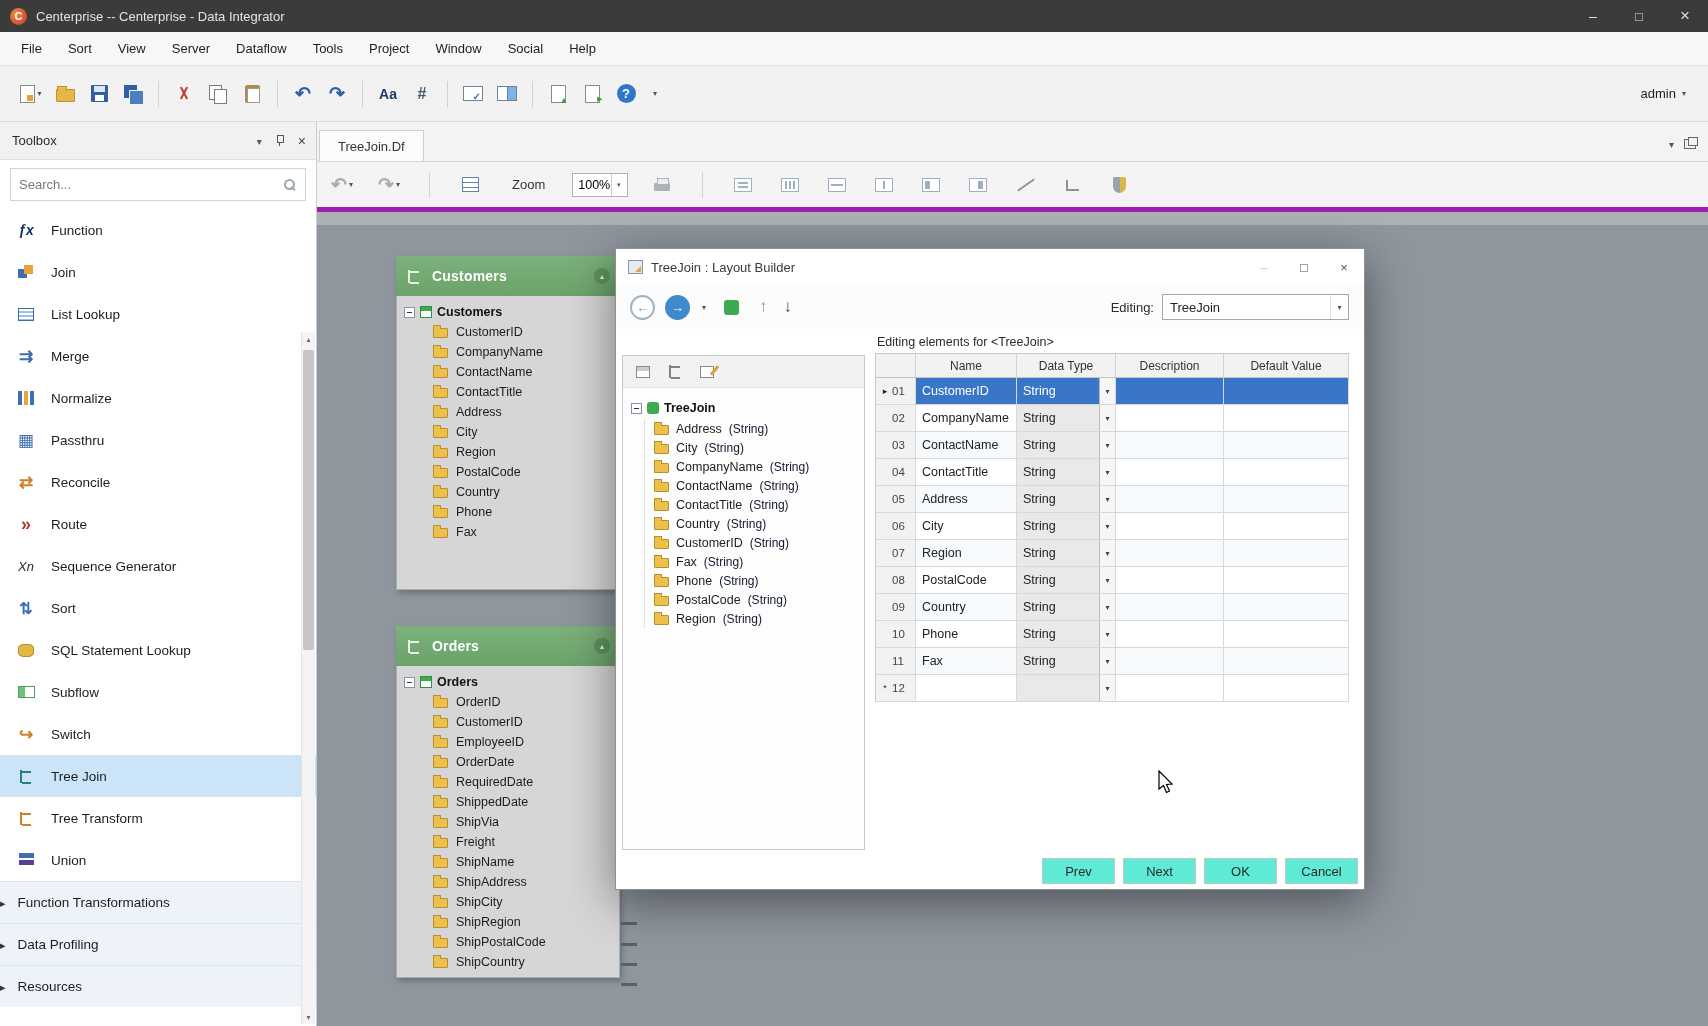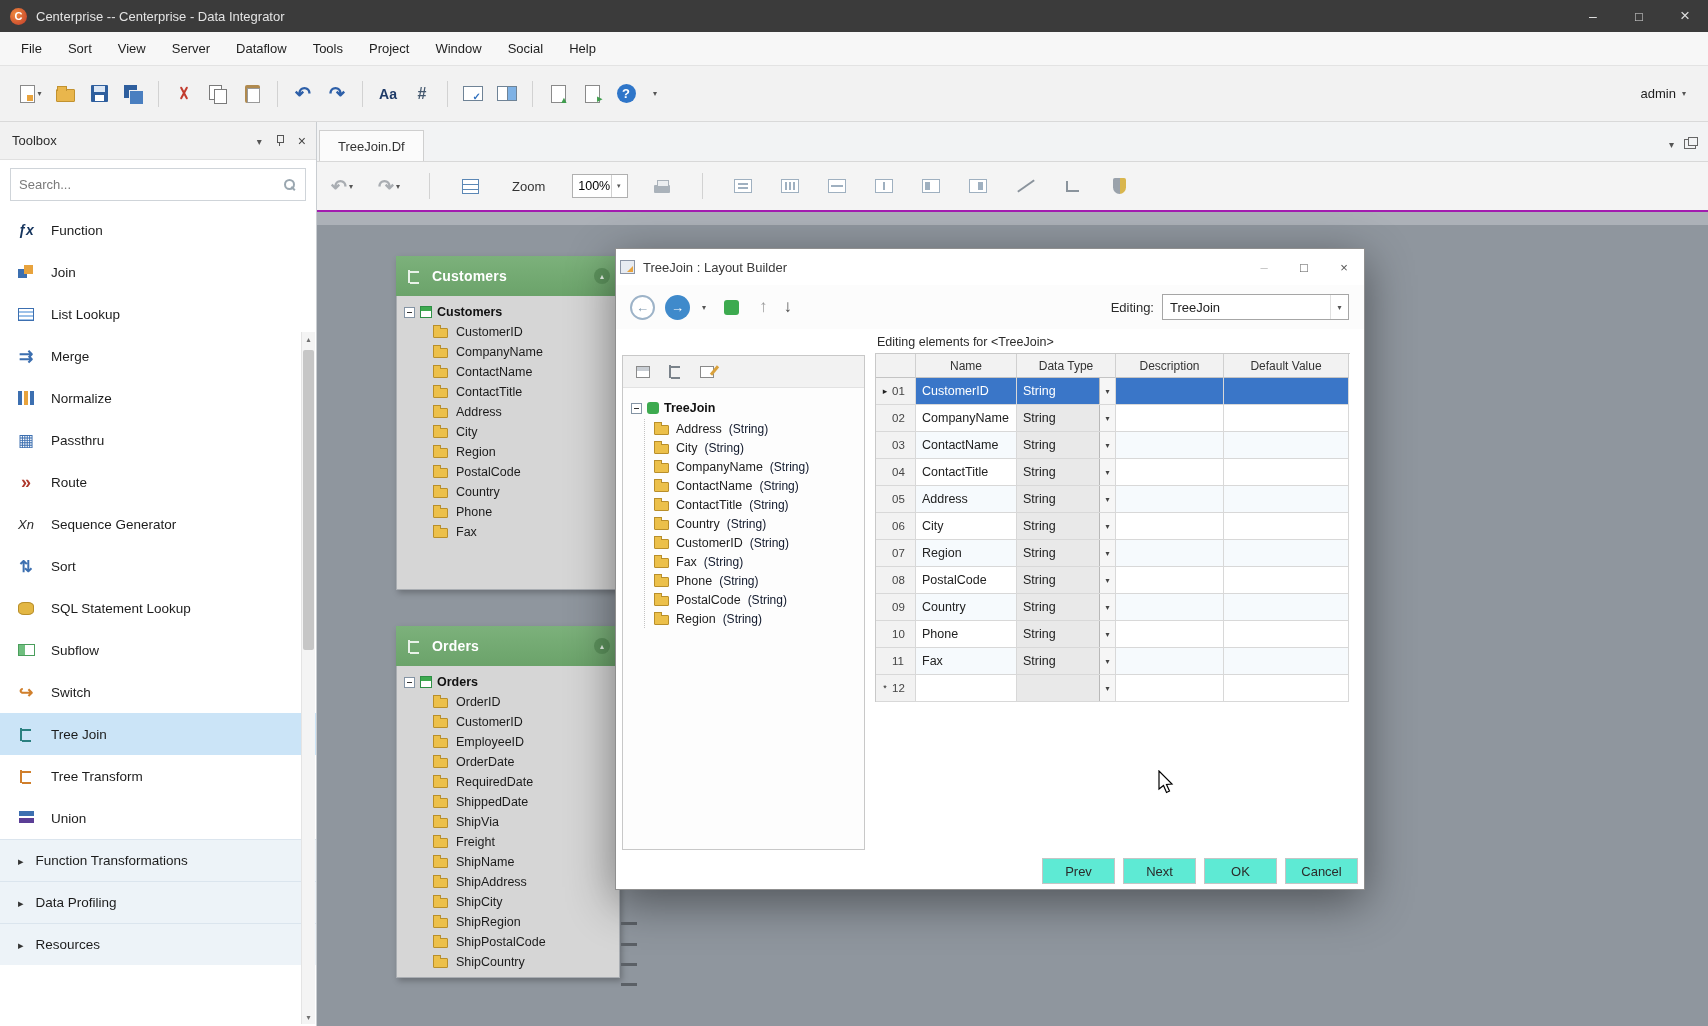--- a/index.html
+++ b/index.html
@@ -75,21 +75,21 @@
 .x-icon::before{content:"×";font-size:14px;color:#444}
 #toolbox-search{margin:8px 10px;height:33px;border:1px solid #cfd4d9;background:#fff;display:flex;align-items:center;padding:0 8px}
 #toolbox-search input{flex:1;border:none;outline:none;font-size:13px;color:#333;font-family:"Liberation Sans",sans-serif;background:transparent}
 #toolbox-search input::placeholder{color:#7a7a7a}
 .search-icon{width:14px;height:14px;position:relative}
 .search-icon::before{content:"";position:absolute;left:1px;top:1px;width:7px;height:7px;border:2px solid #9aa7b0;border-radius:50%}
 .search-icon::after{content:"";position:absolute;left:9px;top:8px;width:5px;height:2px;background:#9aa7b0;transform:rotate(45deg);transform-origin:0 0}
 .tb-item{height:42px;display:flex;align-items:center;padding-left:14px;gap:13px;font-size:13.5px;color:#1c1c1c}
 .tb-item.selected{background:#cbe4f7}
 .tb-ic{width:24px;height:22px;display:flex;align-items:center;justify-content:center;flex:0 0 auto}
-.tb-section{height:42px;display:flex;align-items:center;gap:12px;padding-left:18px;background:#edf3f8;border-top:1px solid #dbe5ee;font-size:13.5px;color:#1c1c1c}
+.tb-section{height:42px;display:flex;align-items:center;gap:12px;background:#edf3f8;border-top:1px solid #dbe5ee;font-size:13.5px;color:#1c1c1c}
 .tb-section:last-child{border-bottom:1px solid #dbe5ee}
 .sec-arrow::before{content:"▸";font-size:11px;color:#333}
 
 .i1::before{content:"ƒx";font-style:italic;font-weight:bold;color:#16355e;font-size:14px}
 .i2{width:16px;height:16px;position:relative}
 .i2::before{content:"";position:absolute;left:0;top:5px;width:9px;height:9px;background:#3c6fb0}
 .i2::after{content:"";position:absolute;left:6px;top:1px;width:9px;height:9px;background:#e8a33d}
 .i3{width:16px;height:13px;border:1px solid #3c6fb0;background:repeating-linear-gradient(#fff 0 2px,#9cc1e8 2px 4px)}
 .i4::before{content:"⇉";color:#3c6fb0;font-size:17px;font-weight:bold}
 .i5{width:16px;height:14px;background:linear-gradient(90deg,#3c6fb0 0 4px,#fff 4px 6px,#e8a33d 6px 10px,#fff 10px 12px,#3c6fb0 12px 16px)}
@@ -115,21 +115,21 @@
 #tb-scroll .sb-thumb{position:absolute;left:1px;top:18px;width:11px;height:300px;background:#c6c6c6;border-radius:2px}
 
 
 #workspace{position:absolute;left:317px;top:122px;width:1391px;height:904px}
 #tabbar{position:absolute;left:0;top:0;width:1391px;height:40px;background:#f2f3f4;border-bottom:1px solid #d8d8d8;display:flex;align-items:flex-end}
 #doc-tab{height:31px;margin-left:2px;background:#fbfbfb;border:1px solid #cfcfcf;border-bottom:none;display:flex;align-items:center;padding:0 18px;font-size:13px;color:#333}
 #tabbar .tab-icons{margin-left:auto;display:flex;align-items:center;gap:10px;margin-bottom:10px;margin-right:12px;color:#666}
 .winpos-icon{width:12px;height:10px;border:1px solid #666;position:relative}
 .winpos-icon::before{content:"";position:absolute;right:-3px;top:-3px;width:8px;height:7px;border:1px solid #666;background:#f2f3f4}
 
-#canvastoolbar{position:absolute;left:0;top:40px;width:1391px;height:50px;background:#f4f4f4;border-bottom:2px solid #a21caf;display:flex;align-items:center;padding-left:12px;gap:21px}
+#canvastoolbar{position:absolute;left:0;top:40px;width:1391px;height:50px;background:#f4f4f4;border-bottom:5px solid #a21caf;display:flex;align-items:center;padding-left:12px;gap:21px}
 .cbtn{height:30px;min-width:26px;display:flex;align-items:center;justify-content:center;padding:0 2px}
 .icon-undo.gray::before,.icon-redo.gray::before{color:#a9adb2}
 .grid-icon{width:17px;height:15px;border:1px solid #5b87b5;background:linear-gradient(#fff 0 4px,#5b87b5 4px 5px,#fff 5px 9px,#5b87b5 9px 10px,#fff 10px),linear-gradient(90deg,#fff 0 7px,#5b87b5 7px 8px,#fff 8px)}
 #zoom-label{font-size:13px;color:#333;margin:0 6px 0 8px}
 #zoom-box{width:56px;height:24px;border:1px solid #b0b0b0;background:#fff;display:flex;align-items:center}
 #zoom-box input{width:38px;border:none;outline:none;font-size:12.5px;padding-left:5px;font-family:"Liberation Sans",sans-serif}
 #zoom-box .dd{width:14px;height:100%;display:flex;align-items:center;justify-content:center;border-left:1px solid #d0d0d0}
 #zoom-box .dd::before{content:"▾";font-size:7px;color:#555}
 .print-icon{position:relative;width:18px;height:15px}
 .print-icon::before{content:"";position:absolute;left:1px;top:6px;right:1px;height:8px;background:#aab2ba;border-radius:1px}
@@ -162,21 +162,21 @@
 .expander{width:11px;height:11px;border:1px solid #8494a4;background:#fff;position:relative;flex:0 0 auto}
 .expander::before{content:"";position:absolute;left:2px;top:4px;width:5px;height:1px;background:#333}
 .table-ic{width:12px;height:12px;border:1px solid #2f8f46;background:linear-gradient(#3daa4f 0 4px,#fff 4px);flex:0 0 auto}
 .tfield{display:flex;align-items:center;gap:8px;height:20px;padding-left:36px;font-size:12.5px;color:#1c1c1c}
 .folder{width:15px;height:10px;background:#ecc04a;border:1px solid #b98f2a;border-radius:1px;position:relative;flex:0 0 auto;margin-top:2px}
 .folder::before{content:"";position:absolute;top:-4px;left:-1px;width:6px;height:3px;background:#ecc04a;border:1px solid #b98f2a;border-bottom:none}
 .stub{position:absolute;width:16px;height:3px;background:#5b6066}
 
 
 #dialog{position:absolute;left:298px;top:36px;width:750px;height:642px;background:#fff;border:1px solid #8f8f8f;box-shadow:0 12px 44px rgba(0,0,0,.45)}
-#dlg-titlebar{position:absolute;left:0;top:0;width:100%;height:36px;background:#fff;display:flex;align-items:center;padding-left:4px;gap:8px}
+#dlg-titlebar{position:absolute;left:0;top:0;width:100%;height:36px;background:#fff;display:flex;align-items:center;padding-left:12px;gap:8px}
 .dlg-icon{width:15px;height:14px;border:1px solid #8a94a5;background:#e7ebf1;position:relative}
 .dlg-icon::before{content:"";position:absolute;right:1px;bottom:1px;width:6px;height:6px;background:#e8a33d;clip-path:polygon(0 100%,100% 0,100% 100%)}
 #dlg-titlebar .dlg-title{font-size:13px;color:#3a3a3a}
 #dlg-titlebar .dlg-controls{margin-left:auto;display:flex}
 .dlg-btn{width:40px;height:36px;display:flex;align-items:center;justify-content:center;font-size:13px;color:#555}
 .dlg-btn.dis{color:#c2c2c2}
 #dlg-toolbar{position:absolute;left:0;top:36px;width:100%;height:44px;background:#fcfcfc;display:flex;align-items:center;padding-left:14px;gap:10px}
 .nav-circle{width:25px;height:25px;border-radius:50%;display:flex;align-items:center;justify-content:center}
 .nav-back{border:2px solid #9db3c8;color:#7e97ad;background:#fff}
 .nav-back::before{content:"←";font-size:13px;font-weight:bold}
@@ -362,20 +362,26 @@
       <span>Normalize</span>
     </div>
   <div class="tb-item">
       <span class="tb-ic">
         <span class="i6"></span>
       </span>
       <span>Passthru</span>
     </div>
   <div class="tb-item">
       <span class="tb-ic">
+        <span class="i7"></span>
+      </span>
+      <span>Reconcile</span>
+    </div>
+  <div class="tb-item">
+      <span class="tb-ic">
         <span class="i8"></span>
       </span>
       <span>Route</span>
     </div>
   <div class="tb-item">
       <span class="tb-ic">
         <span class="i9"></span>
       </span>
       <span>Sequence Generator</span>
     </div>

